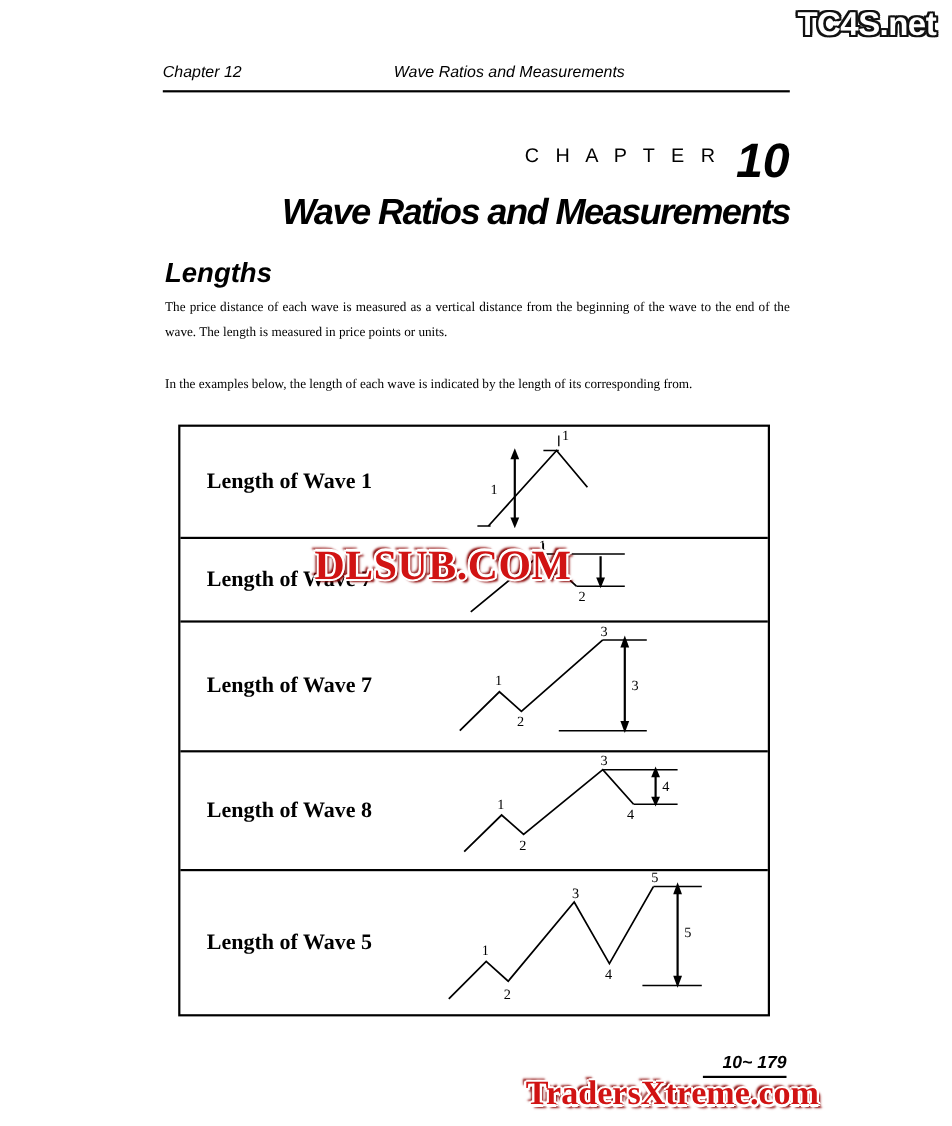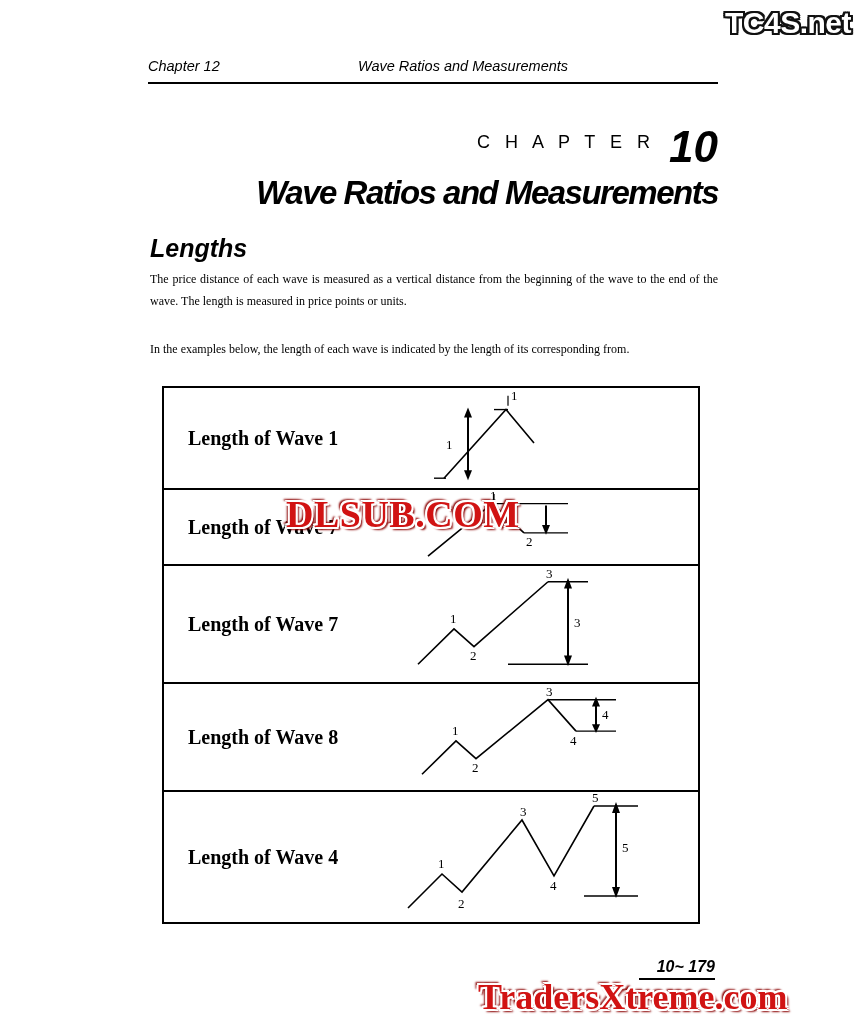--- a/index.html
+++ b/index.html
@@ -179,21 +179,21 @@
     width: 76px;
     height: 2px;
     background: #000;
   }
   .wm-bottom {
     position: absolute;
     left: 478px;
     top: 976px;
     font-family: "Liberation Serif", serif;
     font-weight: bold;
-    font-size: 36px;
+    font-size: 31px;
     color: #d11313;
     letter-spacing: 0px;
     text-shadow:
       -1.6px -1.6px 0 #fff, 1.6px -1.6px 0 #fff, -1.6px 1.6px 0 #fff, 1.6px 1.6px 0 #fff,
       0 -2px 0 #fff, 0 2px 0 #fff, -2px 0 0 #fff, 2px 0 0 #fff,
       -3px -3px 2px #8a0000, 3px 3px 2px #8a0000;
   }
 
   .svg-label { font-family: "Liberation Serif", serif; font-size: 13px; fill: #000; }
 </style>
@@ -283,21 +283,21 @@
         <line x1="178" y1="48" x2="218" y2="48" stroke="#000" stroke-width="1.4"></line>
         <line x1="198" y1="20" x2="198" y2="44" stroke="#000" stroke-width="2"></line>
         <polygon points="198,13 194,23 202,23" fill="#000"></polygon>
         <polygon points="198,50 194,41 202,41" fill="#000"></polygon>
         <text class="svg-label" x="204" y="36">4</text>
       </svg>
     </div>
   </div>
 
   <div class="figrow r5">
-    <div class="figlabel">Length of Wave 4</div>
+    <div class="figlabel">Length of Wave 5</div>
     <div class="figart">
       <svg viewBox="0 0 300 130" preserveAspectRatio="none">
         <polyline points="10,116 44,82 64,100 124,28 156,84 196,14" fill="none" stroke="#000" stroke-width="1.6"></polyline>
         <text class="svg-label" x="40" y="76">1</text>
         <text class="svg-label" x="60" y="116">2</text>
         <text class="svg-label" x="122" y="24">3</text>
         <text class="svg-label" x="152" y="98">4</text>
         <text class="svg-label" x="194" y="10">5</text>
         <line x1="196" y1="14" x2="240" y2="14" stroke="#000" stroke-width="1.4"></line>
         <line x1="186" y1="104" x2="240" y2="104" stroke="#000" stroke-width="1.4"></line>

